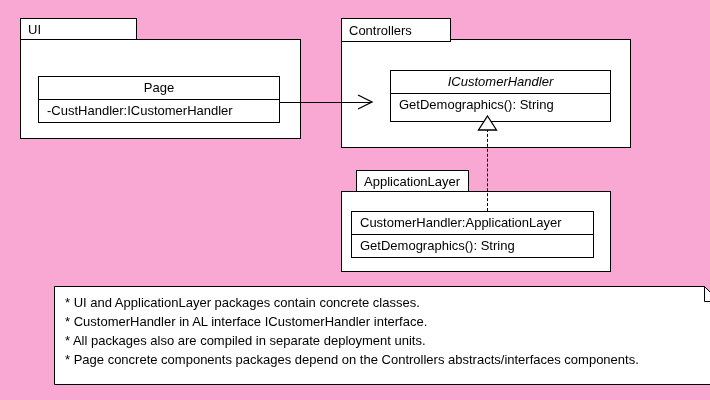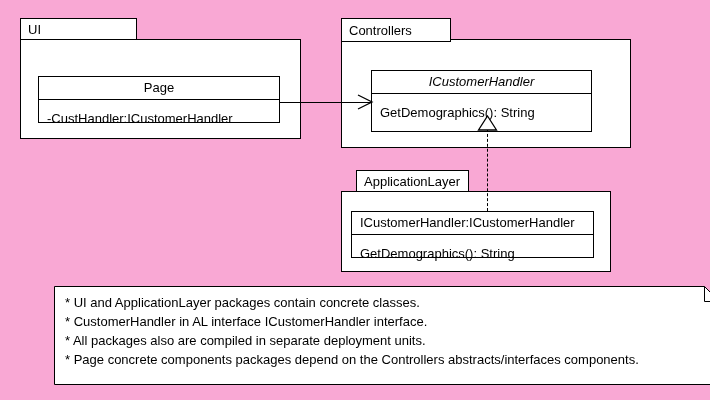--- a/index.html
+++ b/index.html
@@ -66,21 +66,20 @@
     font-style: italic;
   }
   .cls-ops {
     font-size: 13px;
     line-height: 22px;
     height: 23px;
     padding-left: 8px;
     box-sizing: border-box;
     white-space: nowrap;
     overflow: hidden;
-    margin-top: 8px;
   }
 
   
   .assoc-line {
     position: absolute;
     height: 0;
     border-top: 1px solid #000;
     z-index: 5;
   }
   .arrow-open {
@@ -132,32 +131,32 @@
   <div class="cls" style="left:38px; top:76px; width:242px; height:47px;">
     <div class="cls-name">Page</div>
     <div class="cls-ops">-CustHandler:ICustomerHandler</div>
   </div>
 
   <div class="pkg-tab" style="left:341px; top:18px; width:110px; height:24px;">
     <span>Controllers</span>
   </div>
   <div class="pkg-body" style="left:341px; top:39px; width:290px; height:109px;"></div>
 
-  <div class="cls" style="left:371px; top:70px; width:221px; height:62px;">
+  <div class="cls" style="left:390px; top:70px; width:221px; height:52px;">
     <div class="cls-name italic">ICustomerHandler</div>
     <div class="cls-ops">GetDemographics(): String</div>
   </div>
 
   <div class="pkg-tab" style="left:356px; top:170px; width:113px; height:22px;">
     <span>ApplicationLayer</span>
   </div>
   <div class="pkg-body" style="left:341px; top:191px; width:270px; height:81px;"></div>
 
   <div class="cls" style="left:351px; top:211px; width:243px; height:47px;">
-    <div class="cls-name left">ICustomerHandler:ICustomerHandler</div>
+    <div class="cls-name left">CustomerHandler:ApplicationLayer</div>
     <div class="cls-ops">GetDemographics(): String</div>
   </div>
 
   <div class="assoc-line" style="left:280px; top:102px; width:91px;"></div>
   <svg class="arrow-open" style="left:355px; top:92px;" width="20" height="20" viewBox="0 0 20 20">
     <polyline points="3,3 17,10 3,17" fill="none" stroke="#000000" stroke-width="1.3"></polyline>
   </svg>
 
   <div class="real-line" style="left:487px; top:129px; height:82px;"></div>
   <svg class="tri-hollow" style="left:477px; top:115px;" width="21" height="16" viewBox="0 0 21 16">

